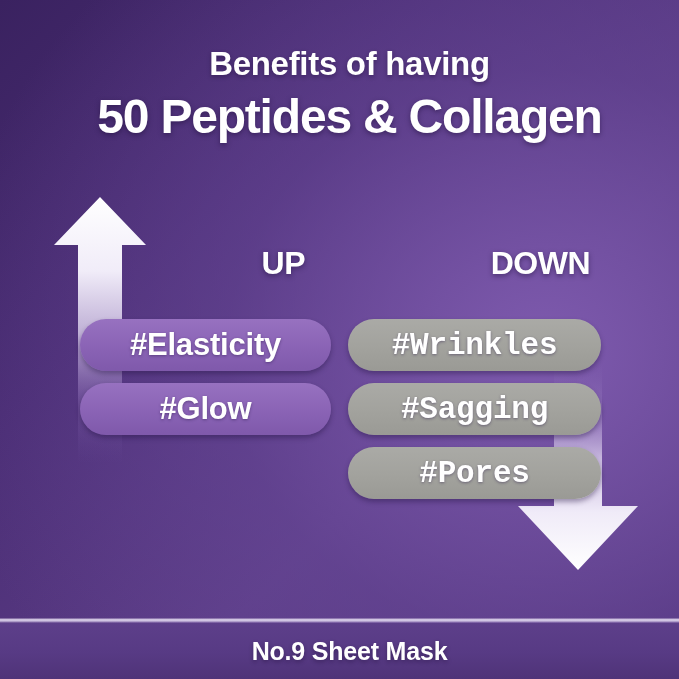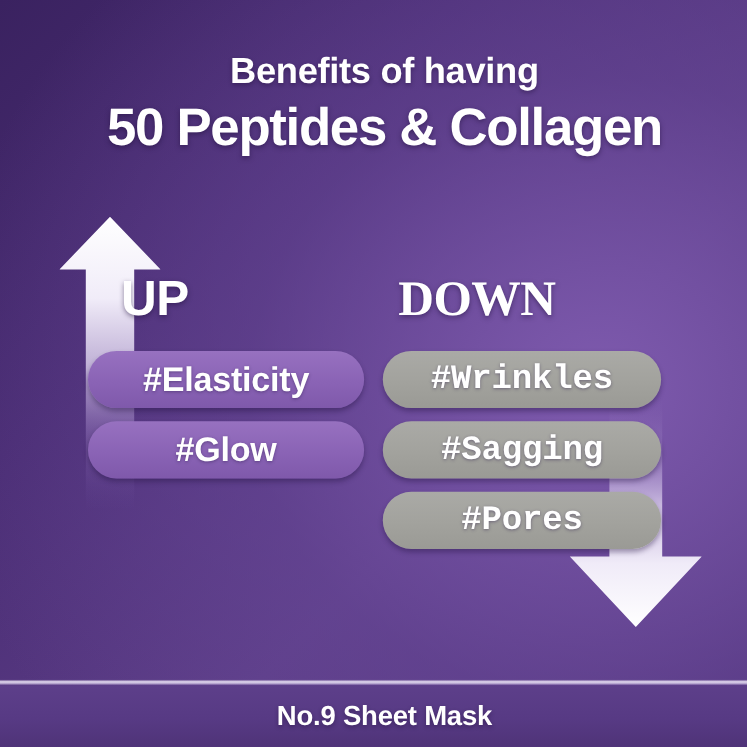--- a/index.html
+++ b/index.html
@@ -60,37 +60,36 @@
   #arrow-down {
     left: 518px;
     top: 348px;
     width: 120px;
     height: 222px;
   }
 
   
   .col-heading {
     position: absolute;
-    font-size: 45px;
+    font-size: 32px;
     font-weight: bold;
     color: #ffffff;
     letter-spacing: -0.5px;
     text-shadow: 0 2px 5px rgba(30,14,56,0.5);
-    text-align: left;
+    text-align: right;
   }
   #heading-up {
     left: 110px;
     top: 245px;
     width: 195px;
   }
   #heading-down {
     left: 362px;
     top: 245px;
     width: 228px;
-    font-family: Liberation Serif, serif;
   }
 
   .pill {
     position: absolute;
     height: 52px;
     border-radius: 26px;
     display: flex;
     align-items: center;
     justify-content: center;
     color: #ffffff;

